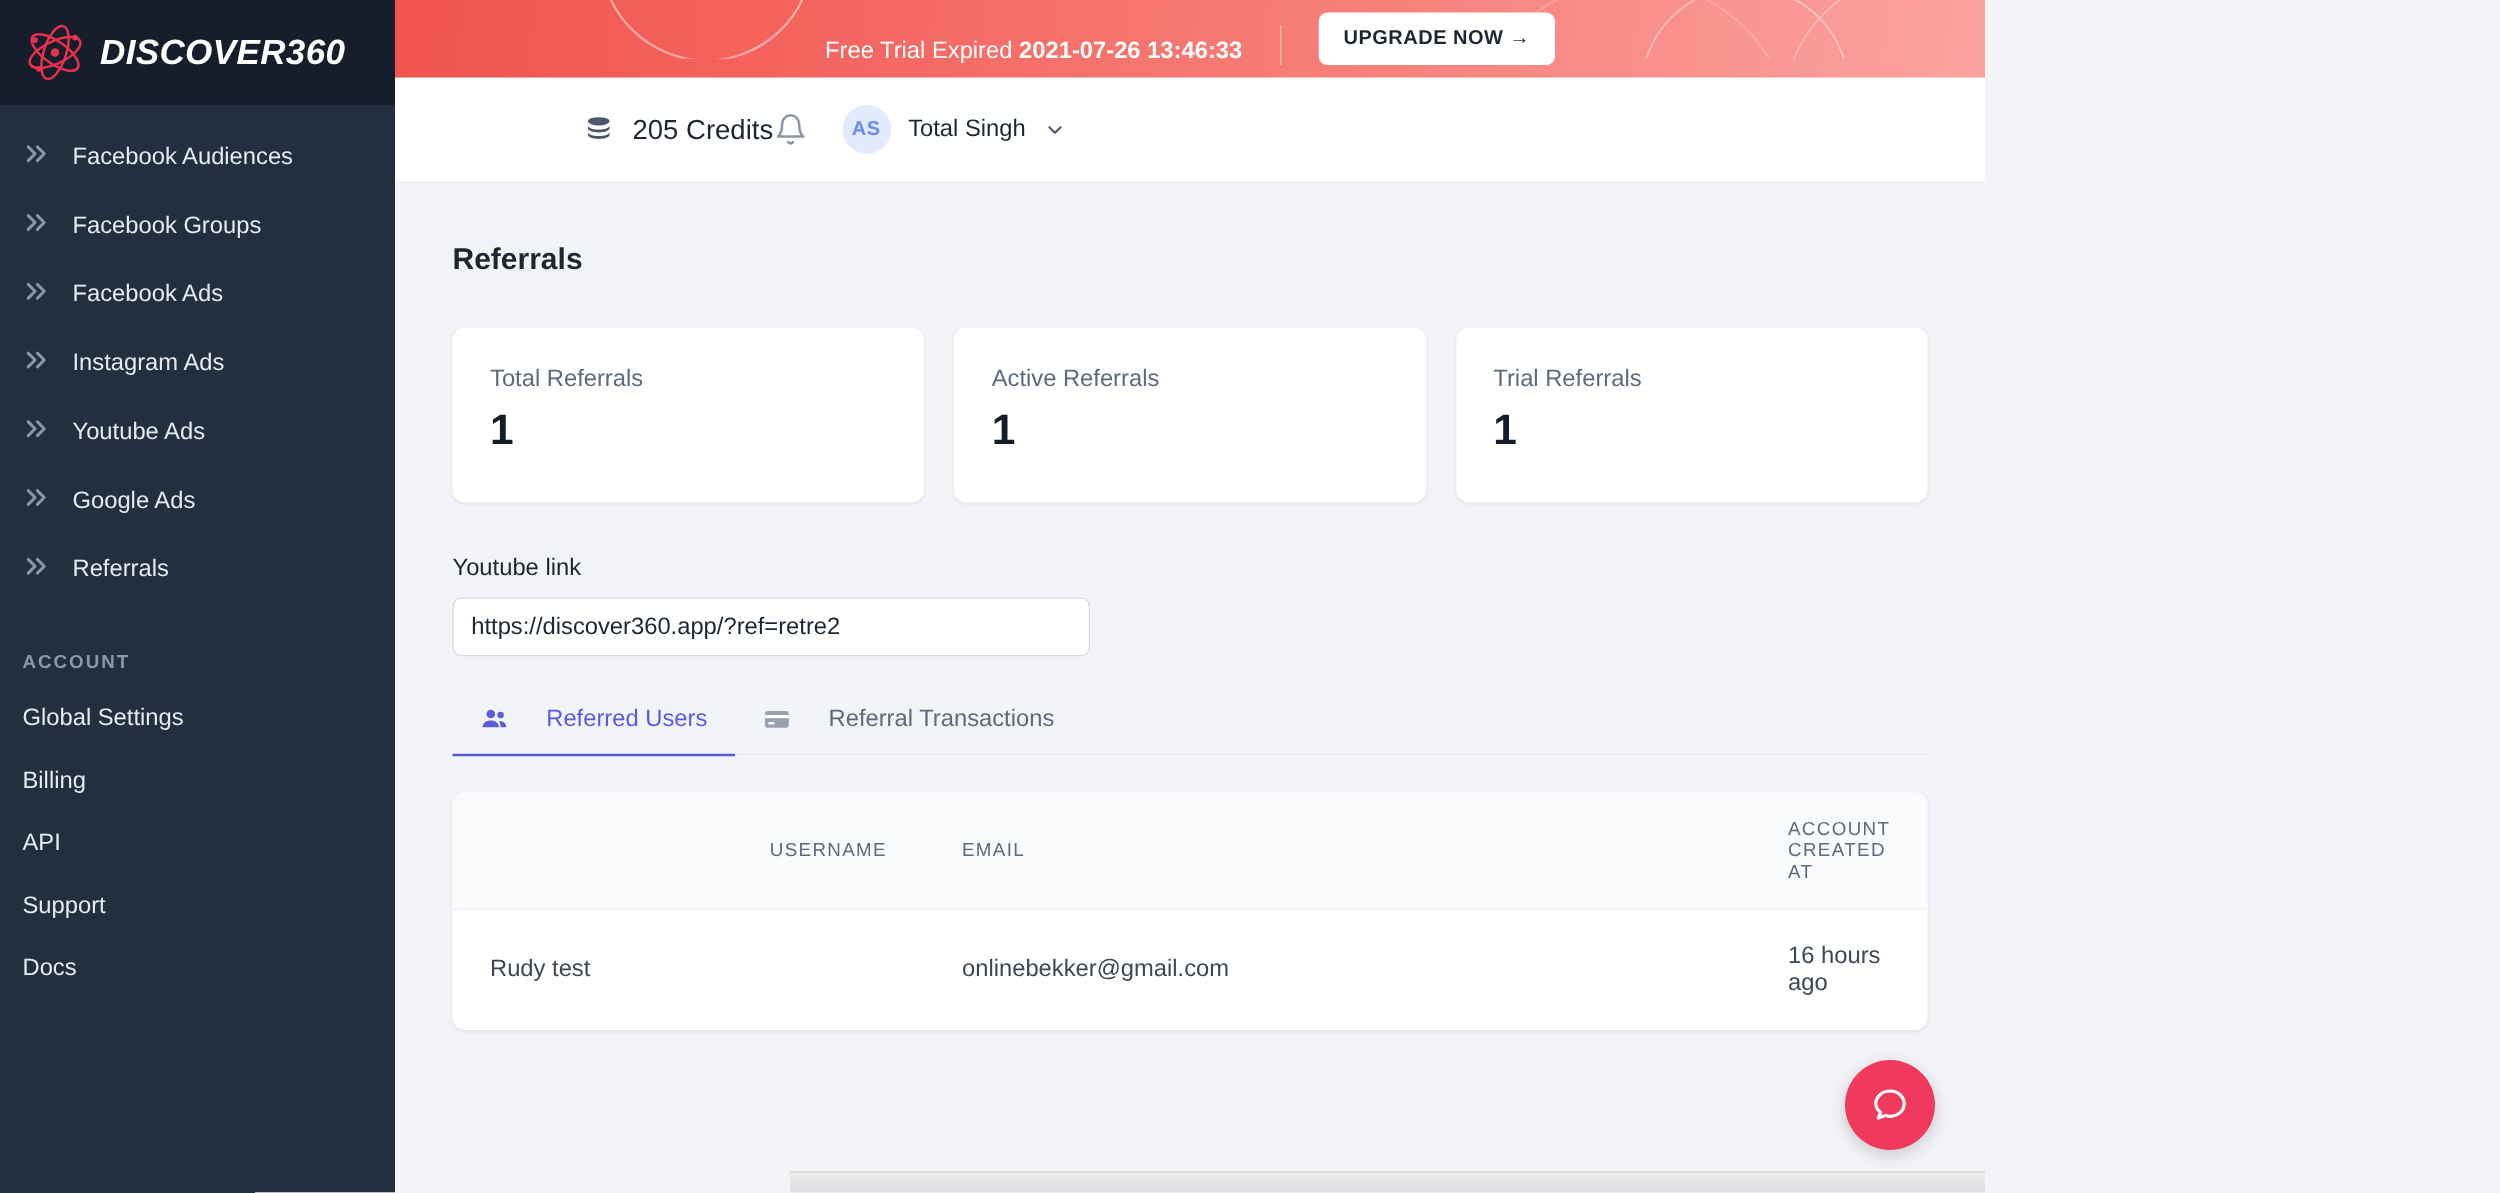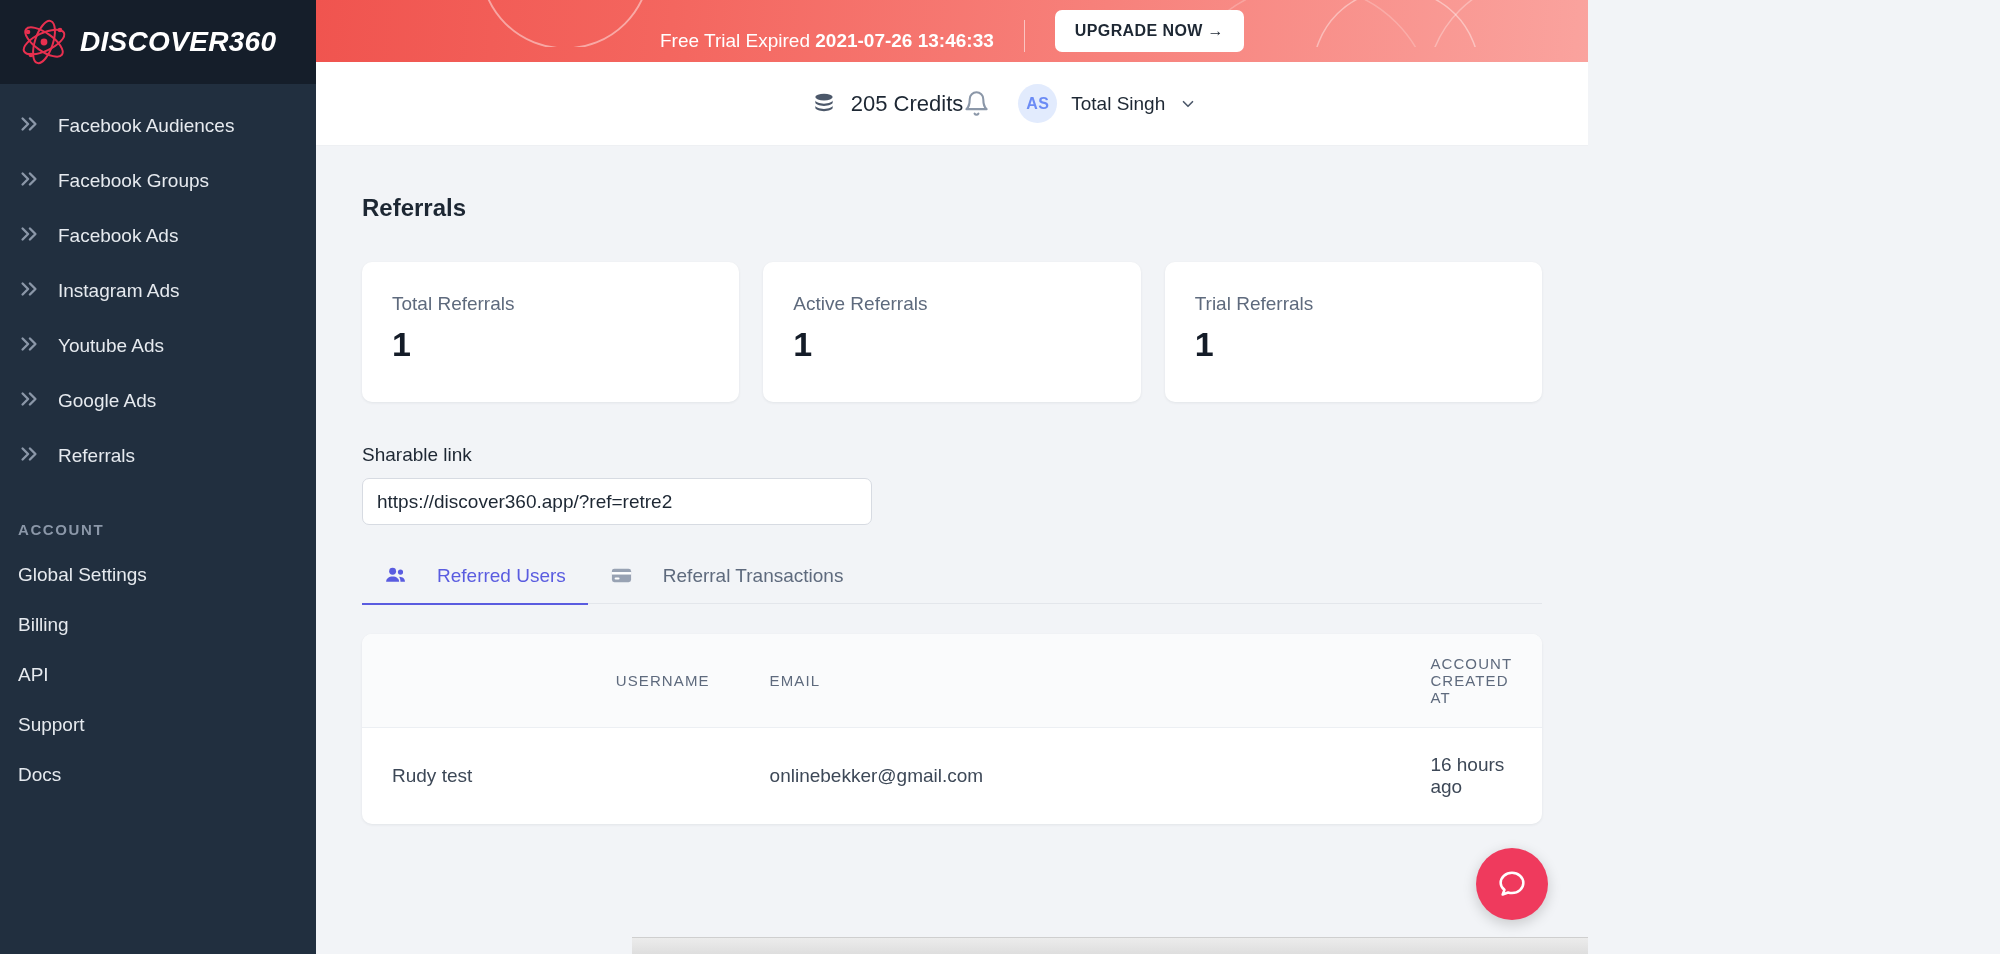--- a/index.html
+++ b/index.html
@@ -140,21 +140,21 @@
     white-space: nowrap;
   }
 
   
   .topbar {
     height: 84px;
     min-height: 84px;
     background: #ffffff;
     display: flex;
     align-items: center;
-    justify-content: center;
+    justify-content: flex-start;
     padding: 0 46px 0 150px;
     border-bottom: 1px solid #eef0f3;
   }
   .credits {
     display: flex;
     align-items: center;
     gap: 14px;
   }
   .credits-label {
     font-size: 22px;
@@ -502,21 +502,21 @@
           <div class="stat-label">Active Referrals</div>
           <div class="stat-value">1</div>
         </div>
         <div class="stat-card">
           <div class="stat-label">Trial Referrals</div>
           <div class="stat-value">1</div>
         </div>
       </div>
 
       <div class="link-block">
-        <div class="link-label">Sharable link</div>
+        <div class="link-label">Youtube link</div>
         <input class="link-input" type="text" value="https://discover360.app/?ref=retre2" style="">
       </div>
 
       <div class="tabs">
         <div class="tab active">
           <span>
             <svg class="tab-icon" viewBox="0 0 24 24" fill="currentColor">
               <circle cx="9" cy="7.5" r="3.6"></circle>
               <circle cx="17.2" cy="8.4" r="2.7"></circle>
               <path d="M2.2 18.6c0-3.5 3-5.6 6.8-5.6s6.8 2.1 6.8 5.6z"></path>

